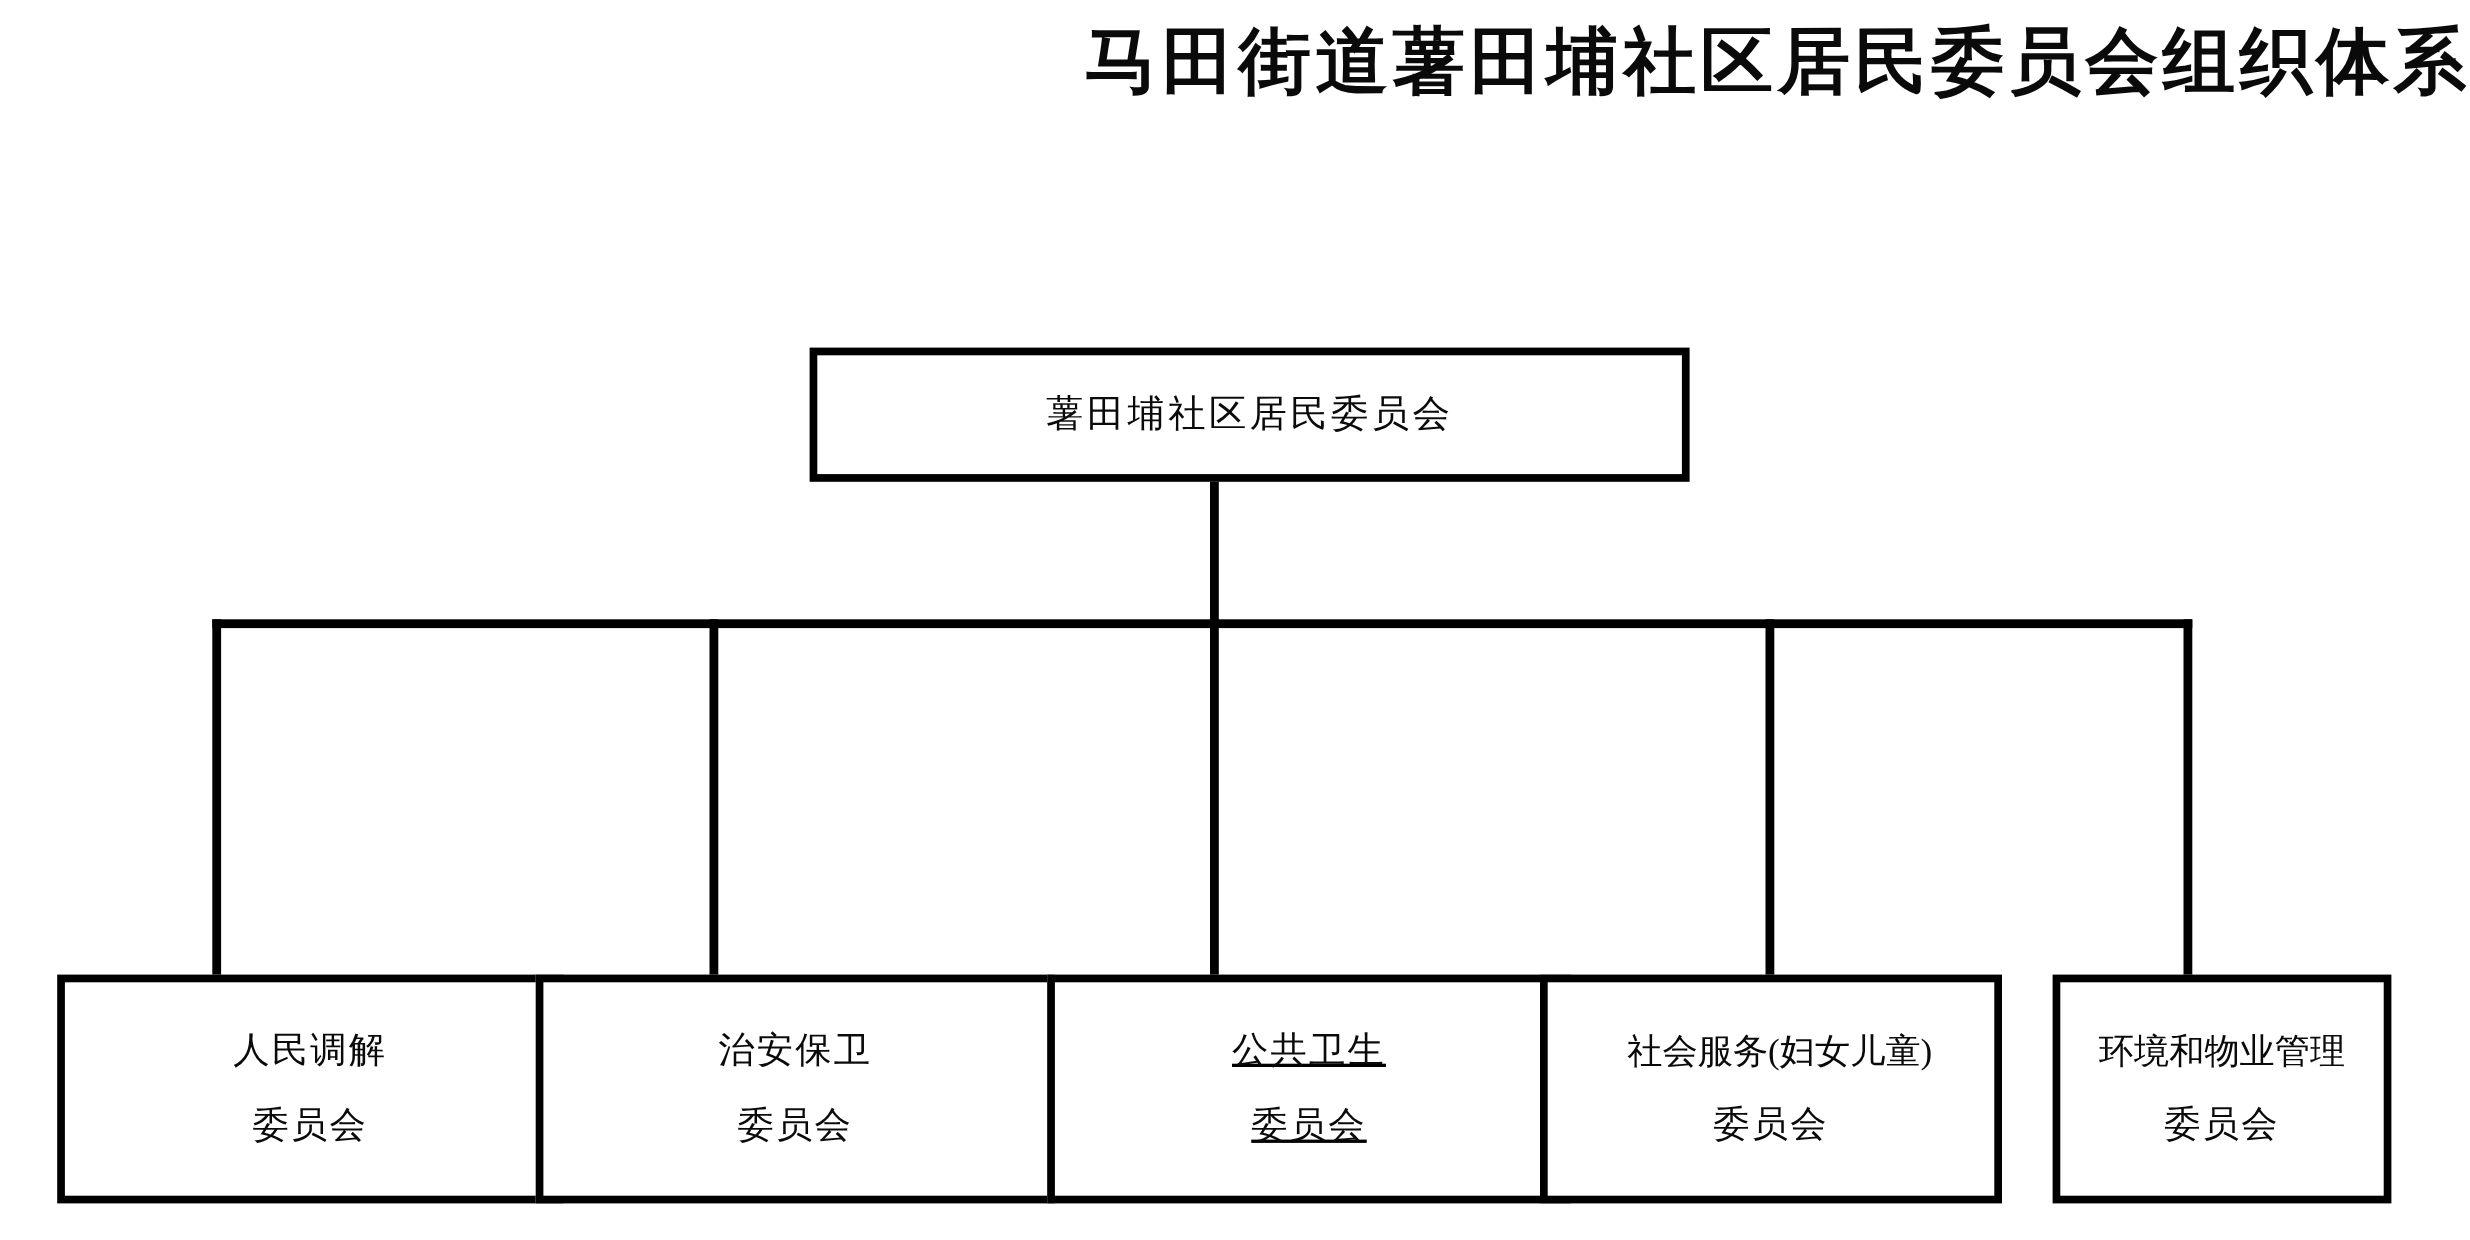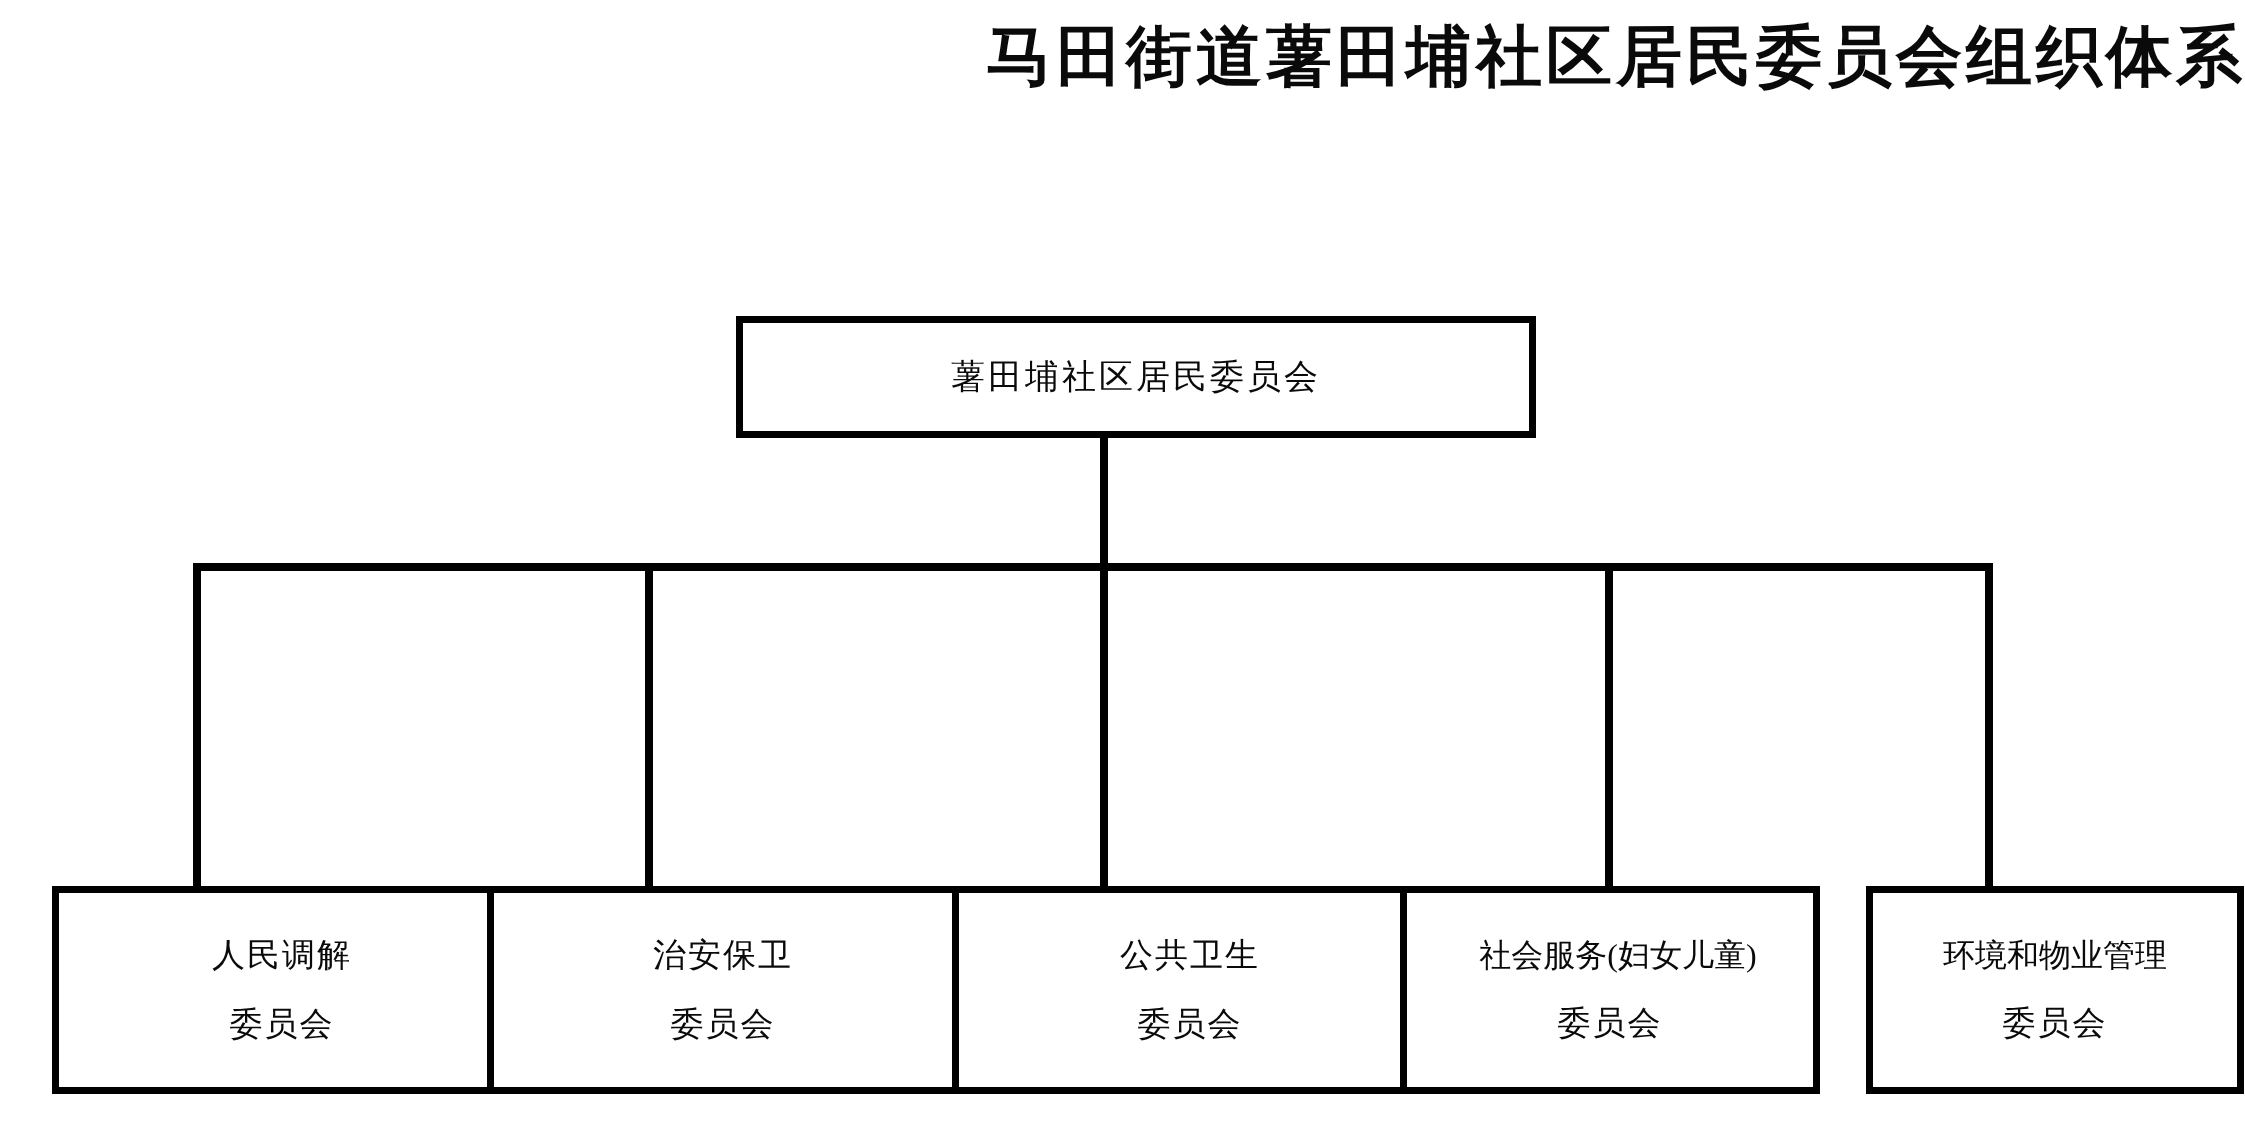--- a/index.html
+++ b/index.html
@@ -73,23 +73,23 @@
   
   .leaf-box {
     top: 886px;
     height: 208px;
   }
   .leaf-box .node-line:first-child {
     margin-bottom: 34px;
   }
   #leaf-0 { left: 52px;   width: 460px; }
   #leaf-1 { left: 487px;  width: 472px; }
-  #leaf-2 { left: 952px;  width: 476px; }
+  #leaf-2 { left: 952px;  width: 476px; text-decoration: underline; }
   #leaf-3 { left: 1400px; width: 420px; }
-  #leaf-4 { left: 1866px; width: 378px; }
+  #leaf-4 { left: 1866px; width: 308px; }
 
   #leaf-3 .node-line:first-child { font-size: 32px; letter-spacing: 0px; margin-left: 16px; }
   #leaf-4 .node-line:first-child { font-size: 32px; letter-spacing: 0px; }
 
   
   .conn {
     position: absolute;
     background: #000000;
     z-index: 1;
   }

